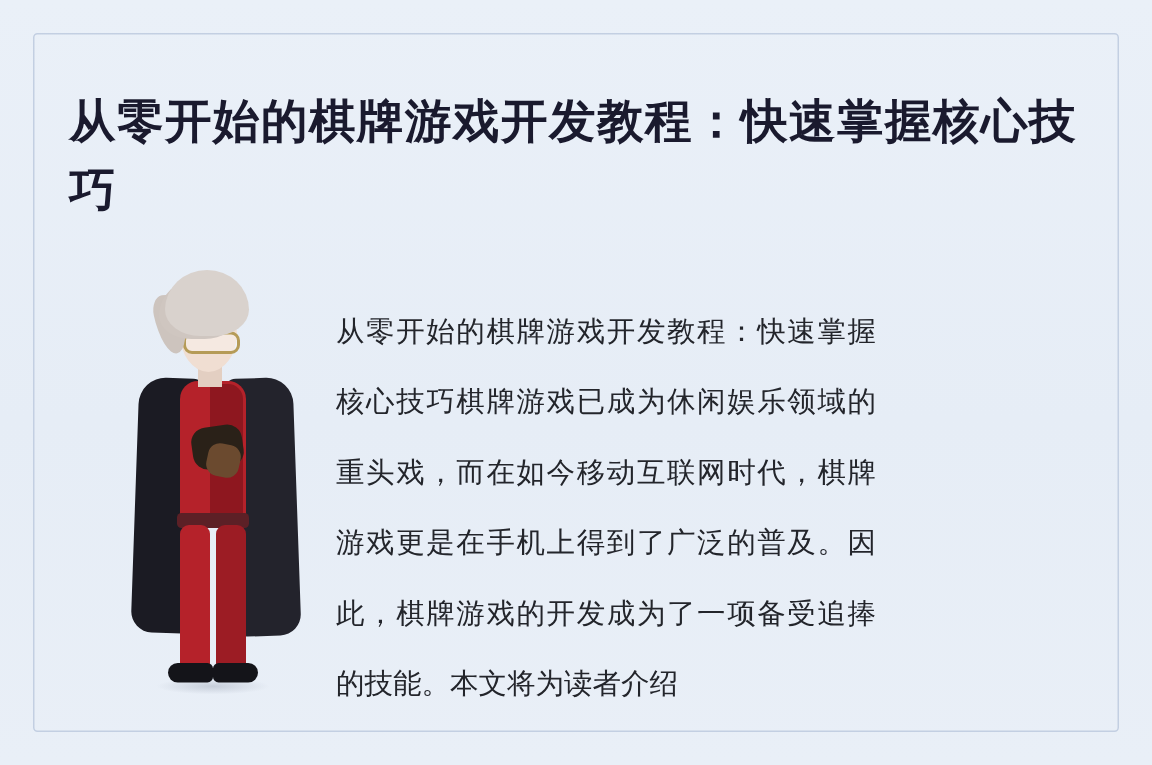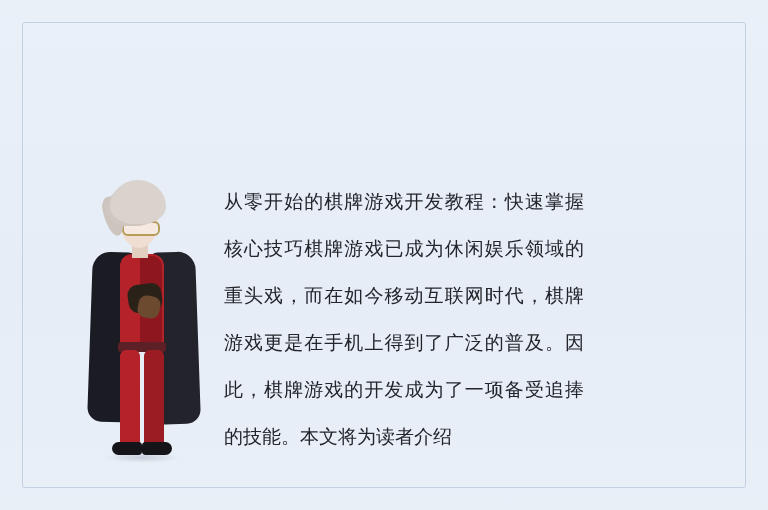--- a/index.html
+++ b/index.html
@@ -54,21 +54,21 @@
   .figure {
     position: absolute;
     left: 20px;
     top: 8px;
     width: 165px;
     height: 300px;
   }
   .body-text {
     position: absolute;
     left: 178px;
-    top: 6px;
+    top: 26px;
     width: 360px;
     font-size: 19px;
     line-height: 47px;
     color: #23252b;
     text-align: justify;
     font-family: "Liberation Serif", "DejaVu Serif", serif;
   }
   
   .fig-part { position: absolute; }
   .hair {
@@ -162,20 +162,21 @@
     background: radial-gradient(ellipse at center, rgba(120,130,150,0.30) 0%, rgba(120,130,150,0) 70%);
     border-radius: 50%;
   }
 </style>
 </head>
 <body>
 
 <div class="card">
   <div class="inner-border"></div>
 
+  <div class="title">从零开始的棋牌游戏开发教程：快速掌握核心技巧</div>
 
   <div class="content">
 
     <div class="figure">
       <div class="fig-part shadow"></div>
       <div class="fig-part coat-left"></div>
       <div class="fig-part coat-right"></div>
       <div class="fig-part torso"></div>
       <div class="fig-part torso-shade"></div>
       <div class="fig-part belt"></div>

